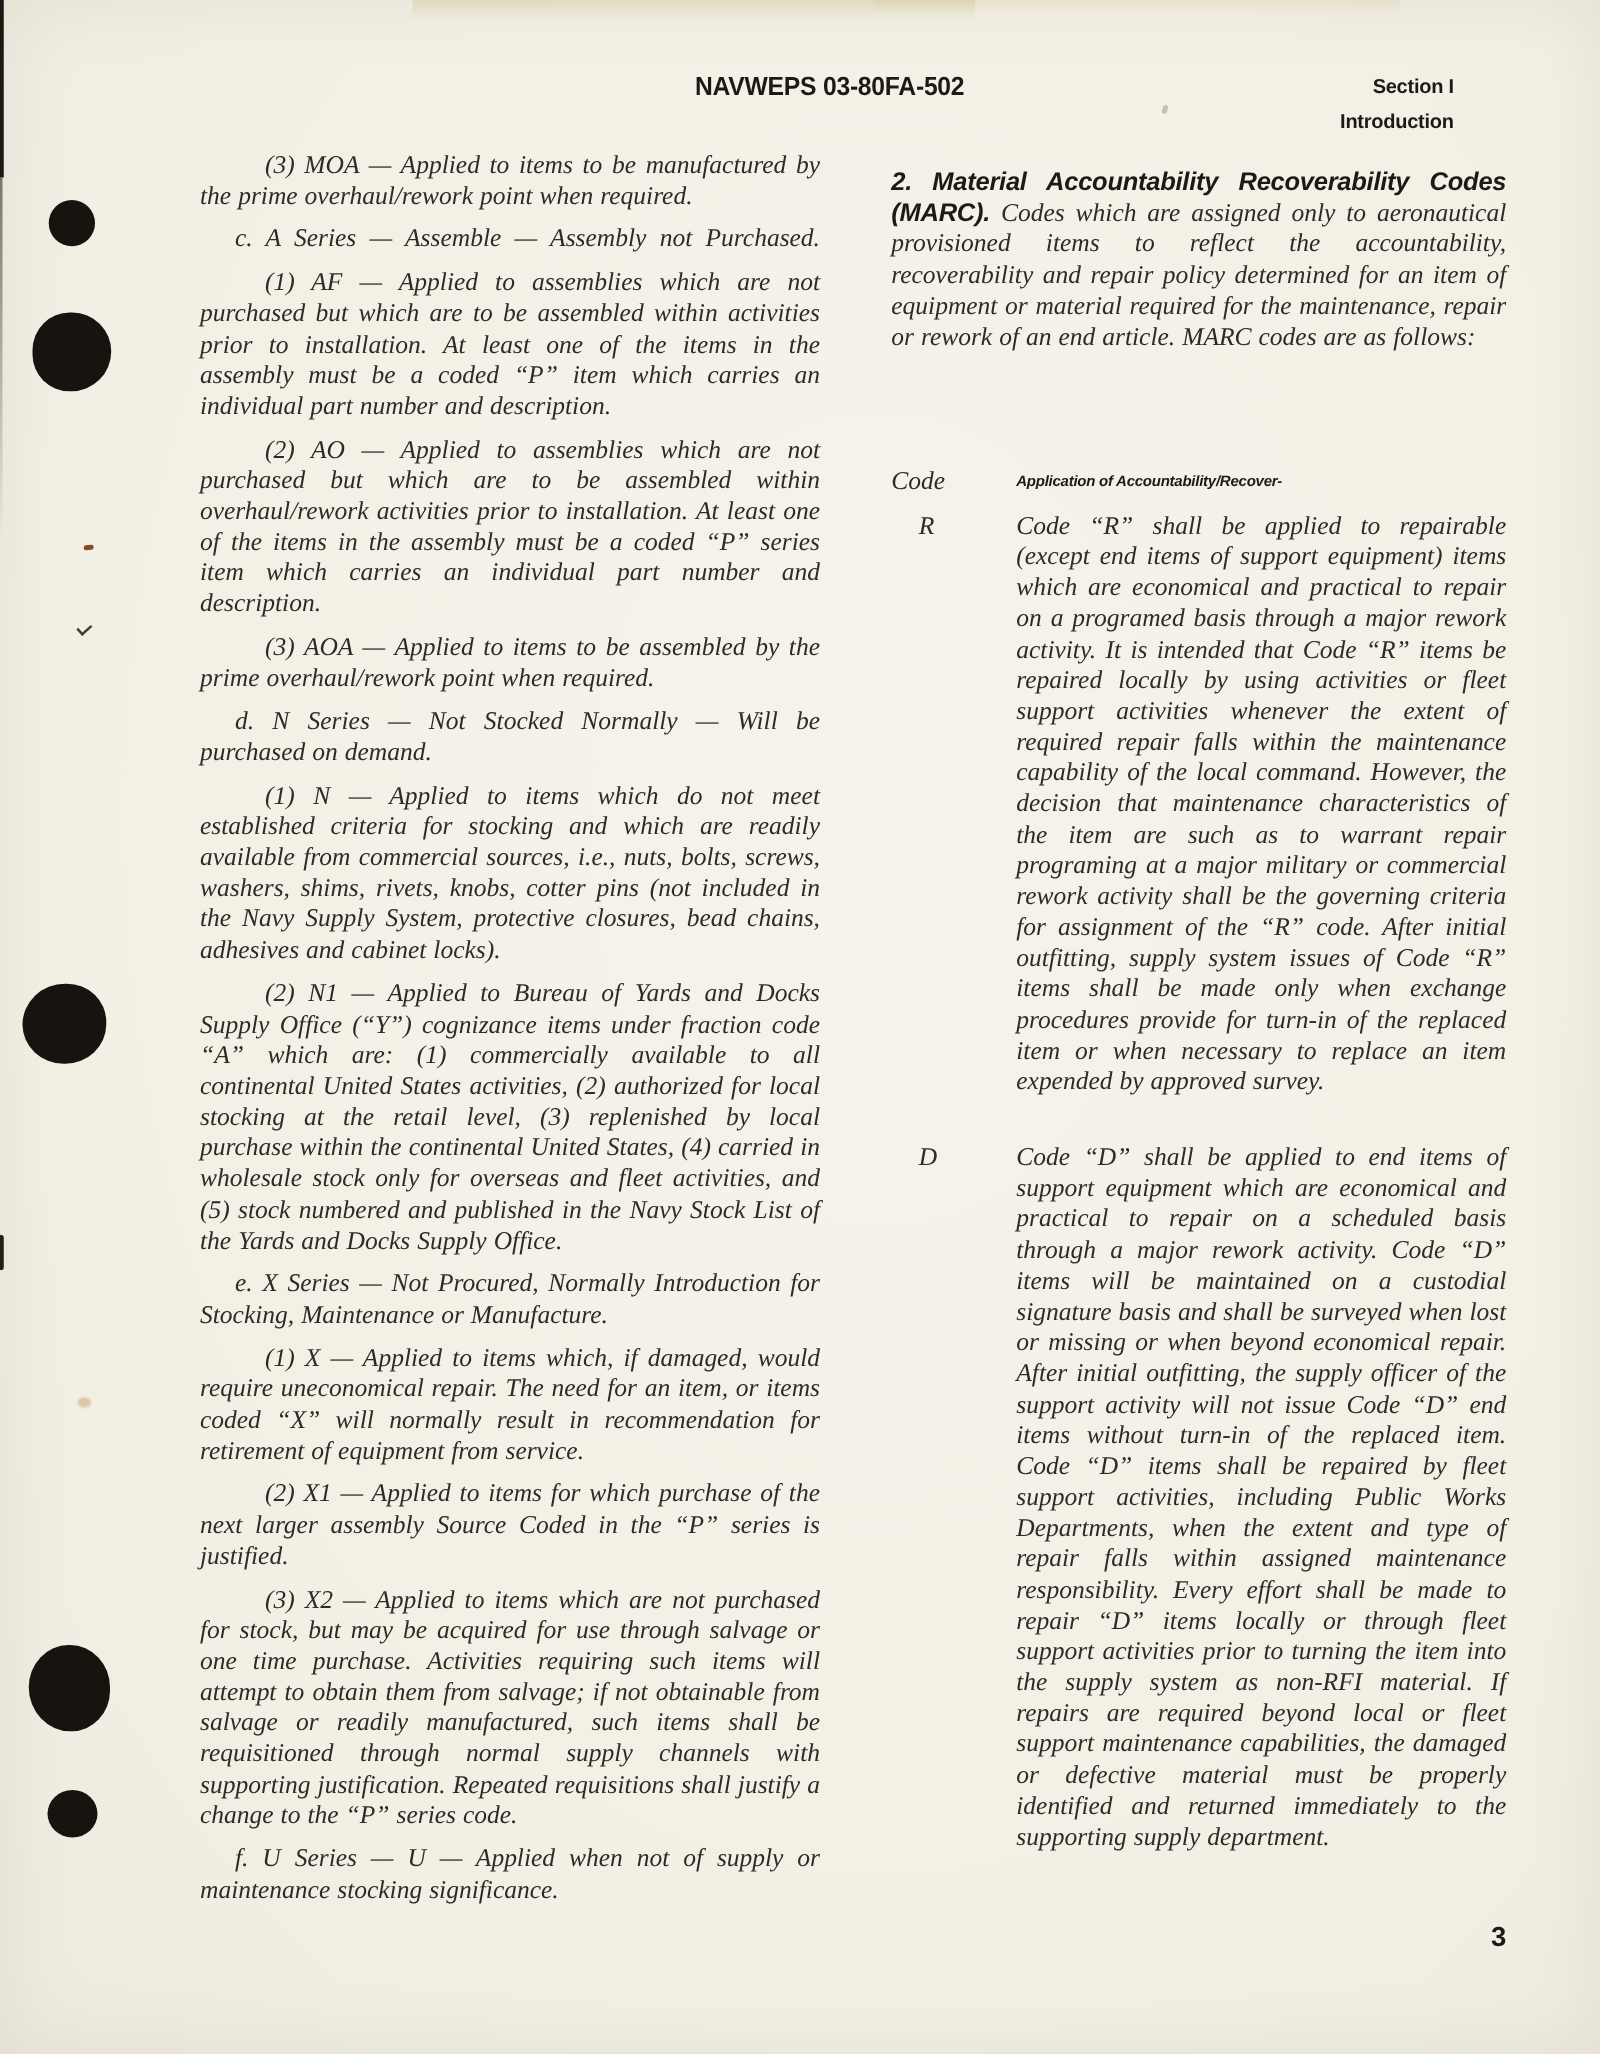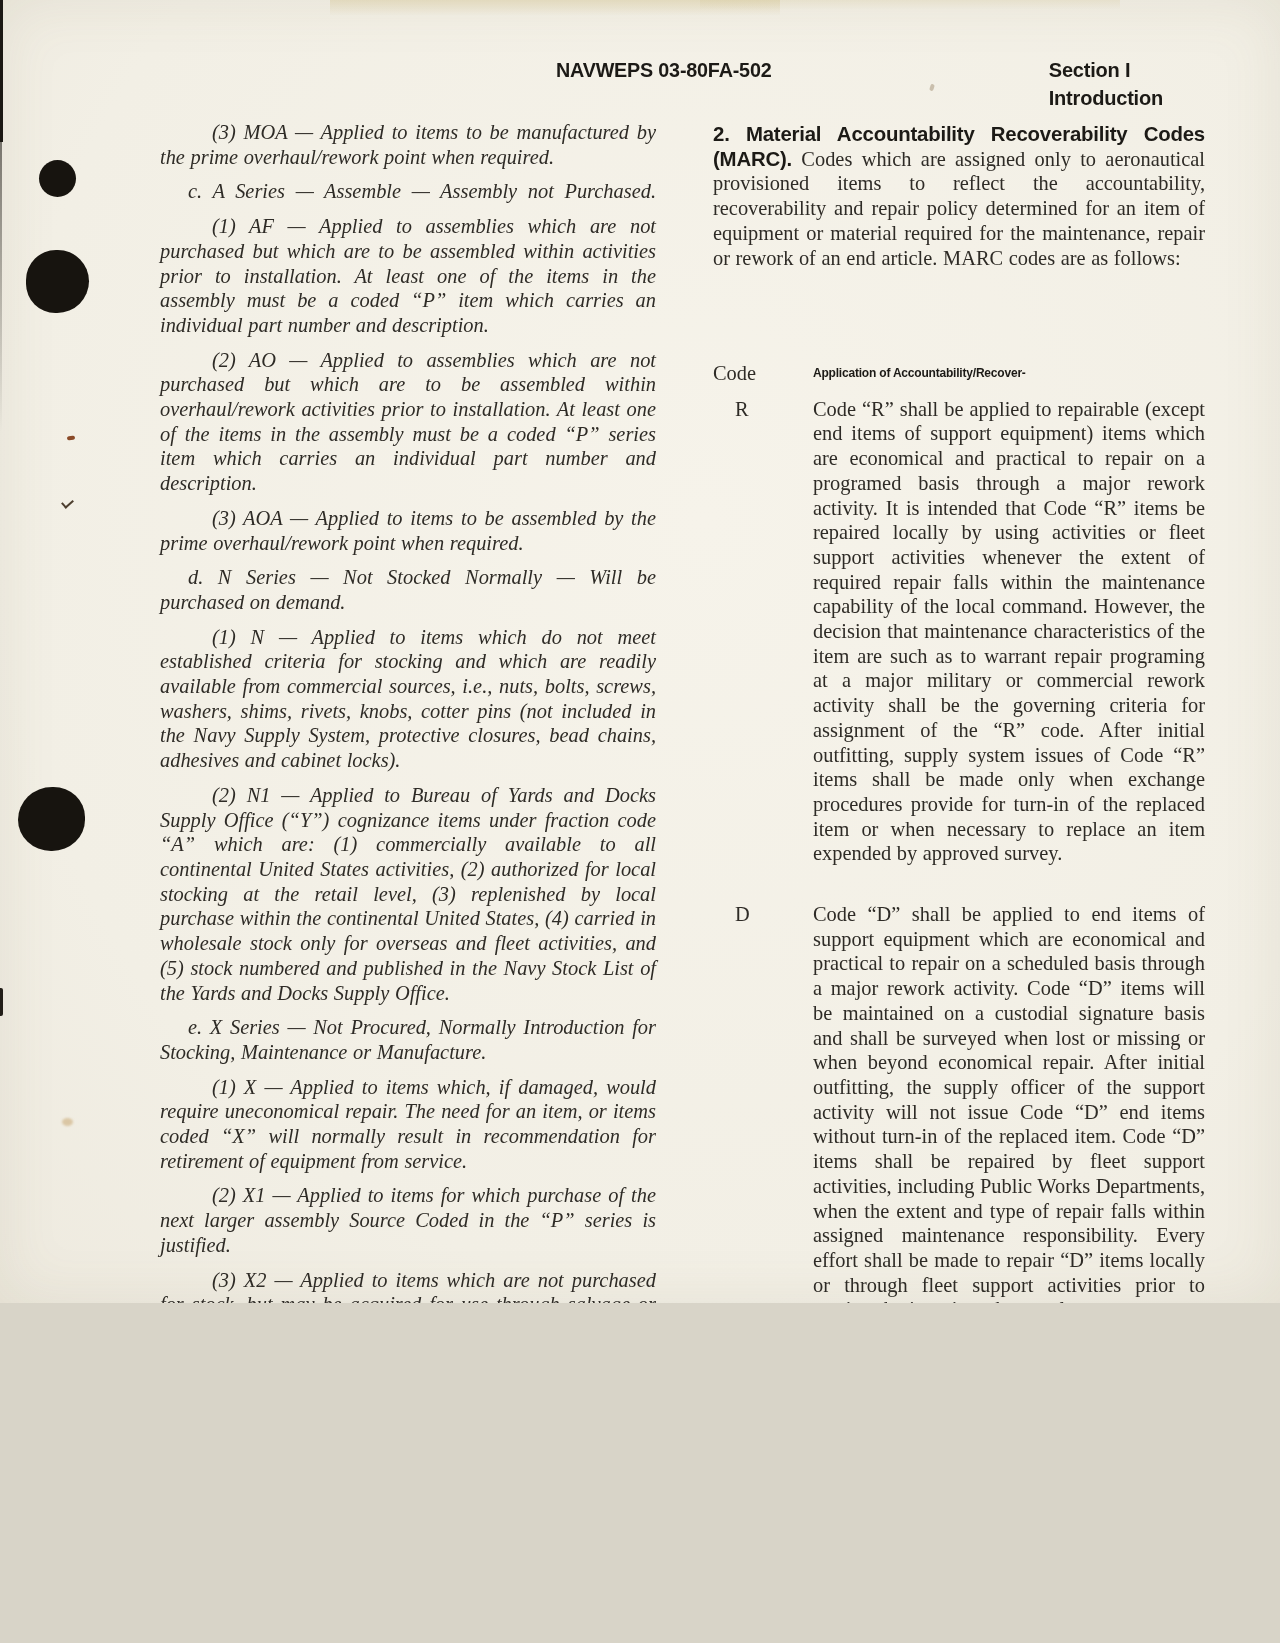--- a/index.html
+++ b/index.html
@@ -1,18 +1,18 @@
 <!DOCTYPE html>
 <html lang="en"><head>
 <meta charset="utf-8">
 <style>
   html,body { margin:0; padding:0; }
   body { background:#d8d4c8; }
   .page {
-    position:relative; width:1280px; height:1303px;
+    position:relative; width:1280px; height:1643px;
     background:#f4f1e8;
     background-image: radial-gradient(ellipse at 55% 40%, #f6f3ea 0%, #f2efe5 70%, #eeeadf 100%);
     overflow:hidden;
     font-family:"Liberation Serif", serif;
     color:#2e2b26;
     box-shadow: inset 0 0 60px rgba(120,105,70,0.10);
   }
   
   .top-smudge { position:absolute; left:330px; top:0; width:450px; height:16px;
     background:linear-gradient(180deg, rgba(214,199,150,0.45), rgba(214,199,150,0)); }
@@ -33,26 +33,26 @@
   .mark-check { position:absolute; left:62px; top:499px; width:9px; height:5px;
     border-left:2px solid #3c2c1c; border-bottom:2px solid #3c2c1c; transform:rotate(-42deg); opacity:.9; }
   .mark-smudge { position:absolute; left:62px; top:1118px; width:11px; height:8px;
     background:#c9a873; opacity:.55; border-radius:50%; filter:blur(1px); }
   .mark-section { position:absolute; left:930px; top:84px; width:4px; height:7px;
     background:#b3a58d; opacity:.65; transform:rotate(18deg); border-radius:2px; }
   
   .sans { font-family:"Liberation Sans", sans-serif; font-weight:700; color:#1c1a16; }
   .doc-number { position:absolute; left:556px; top:58px; font-size:21px;
     letter-spacing:-0.2px; transform:scaleX(0.94); transform-origin:left top; white-space:nowrap; }
-  .section-block { position:absolute; right:117px; top:56px; text-align:left;
-    font-size:20px; line-height:28px; letter-spacing:-0.2px; }
+  .section-block { position:absolute; right:117px; top:56px; text-align:right;
+    font-size:16px; line-height:28px; letter-spacing:-0.2px; }
   
   .col { position:absolute; top:120px; }
   .col-left  { left:160px; width:496px;font-style:italic; }
-  .col-right { left:713px; top:122px; width:492px; }
+  .col-right { left:713px; top:134px; width:492px;font-style:italic; }
   .col p, .entry-text, .intro {
     margin:0 0 10px 0; font-size:20.4px; line-height:24.7px;
     text-align:justify; word-spacing:0.5px; hyphens:auto; -webkit-hyphens:auto;
   }
   .indent-num    { text-indent:52px; }
   .indent-letter { text-indent:28px; }
   .spread { text-align-last:justify; }
   
   .intro { line-height:25px; }
   .lead-bold { font-family:"Liberation Sans", sans-serif; font-weight:700; color:#1c1a16;

